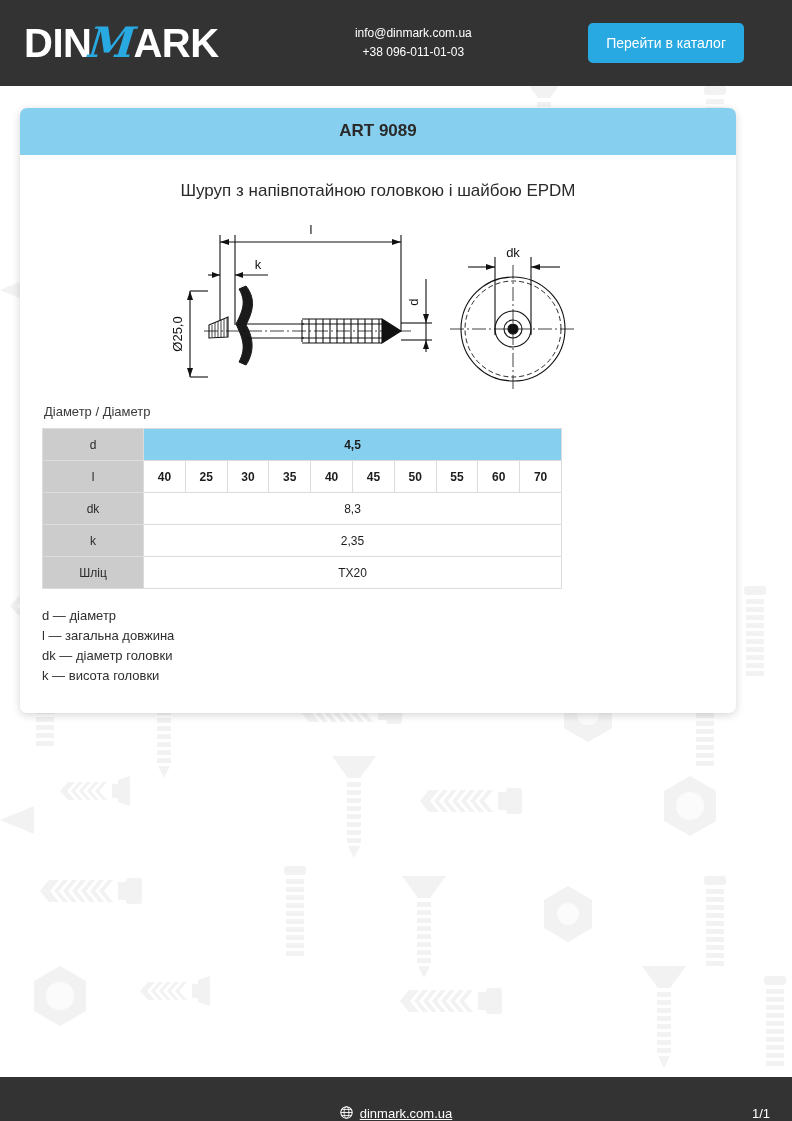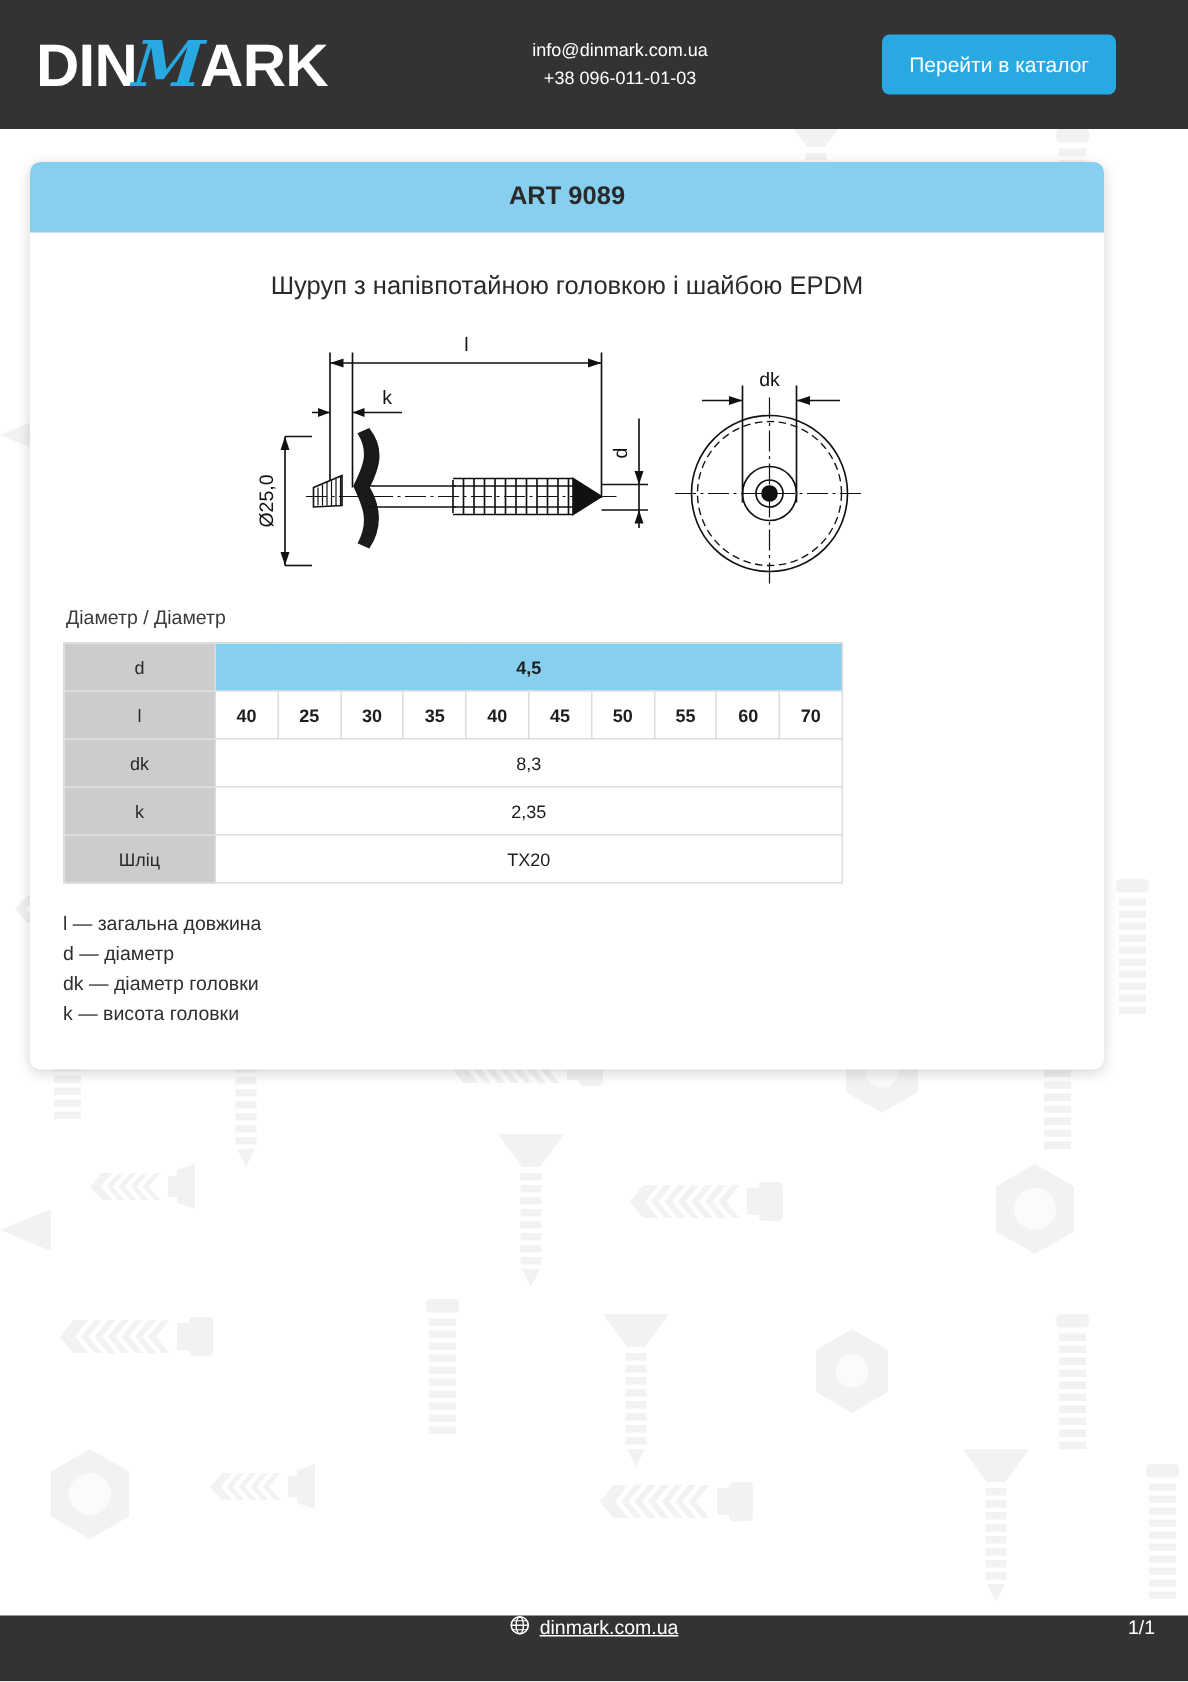--- a/index.html
+++ b/index.html
@@ -173,21 +173,21 @@
 
   
   .footer {
     position: absolute;
     left: 0;
     bottom: 0;
     width: 792px;
     height: 44px;
     background: #333333;
     display: flex;
-    align-items: flex-start;
+    align-items: flex-end;
     z-index: 6;
     box-sizing: border-box;
     padding: 0 22px;
   }
   .footer-center {
     flex: 1;
     display: flex;
     align-items: center;
     justify-content: center;
     gap: 7px;
@@ -506,22 +506,22 @@
               <td colspan="10" class="plain">2,35</td>
             </tr>
             <tr>
               <td class="rowhead">Шліц</td>
               <td colspan="10" class="plain">TX20</td>
             </tr>
           </tbody>
       </table>
 
       <div class="legend">
+        <div>d — діаметр</div>
         <div>l — загальна довжина</div>
-        <div>d — діаметр</div>
         <div>dk — діаметр головки</div>
         <div>k — висота головки</div>
       </div>
 
     </div>
   </div>
 
   <div class="footer">
     <div class="footer-center">
       <span class="globe">

